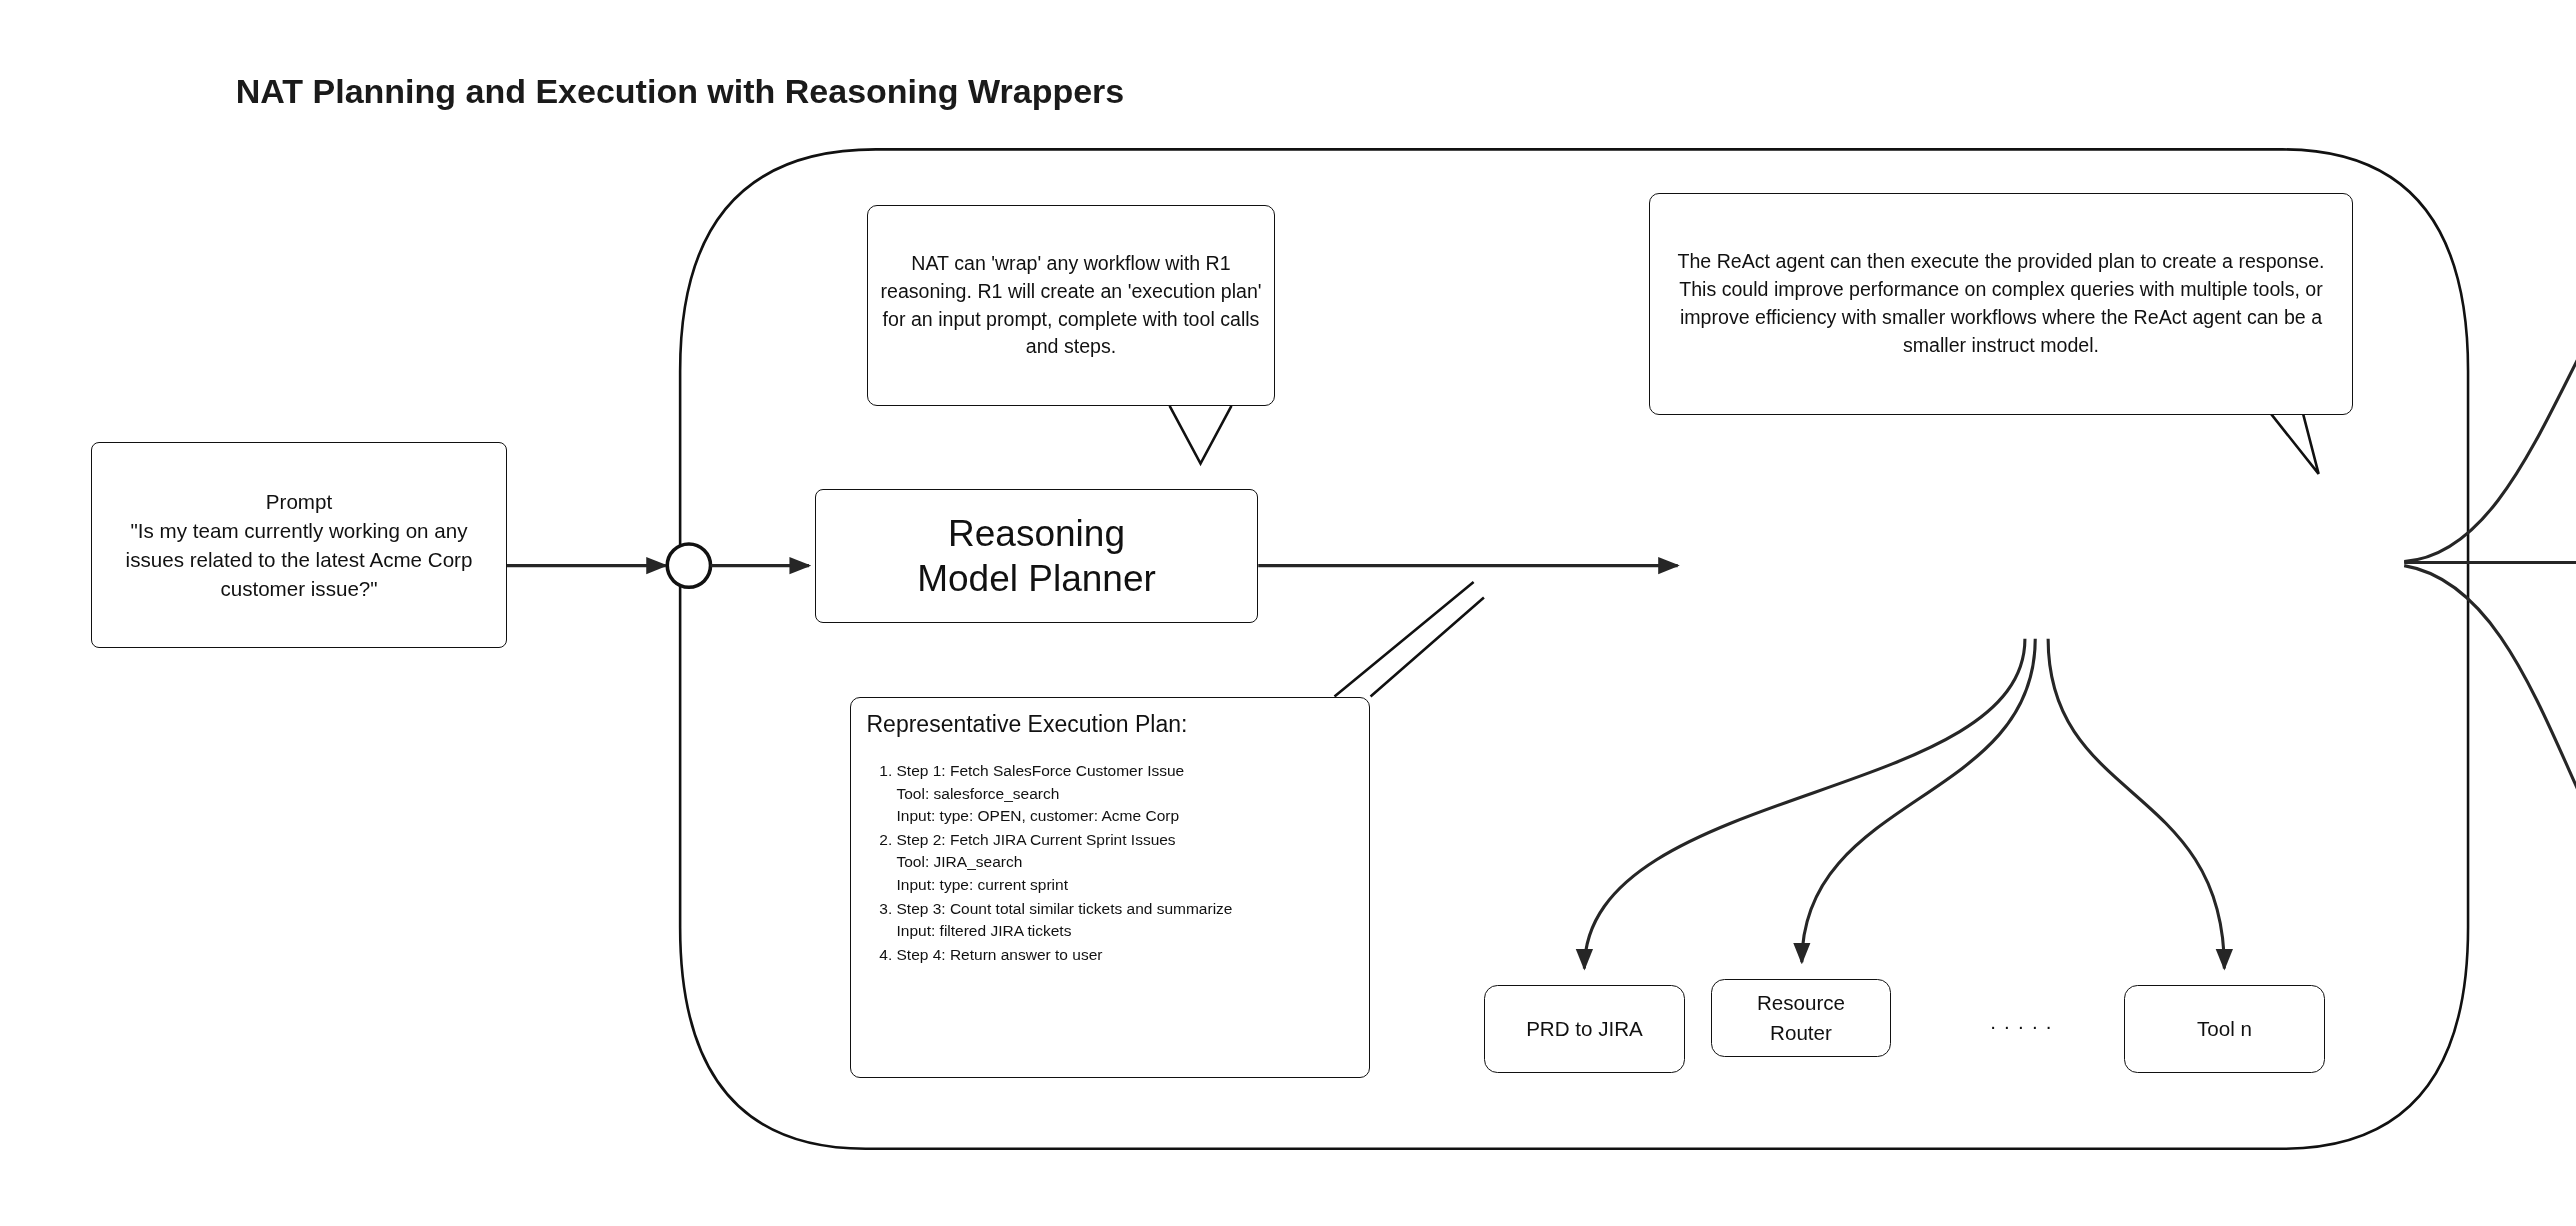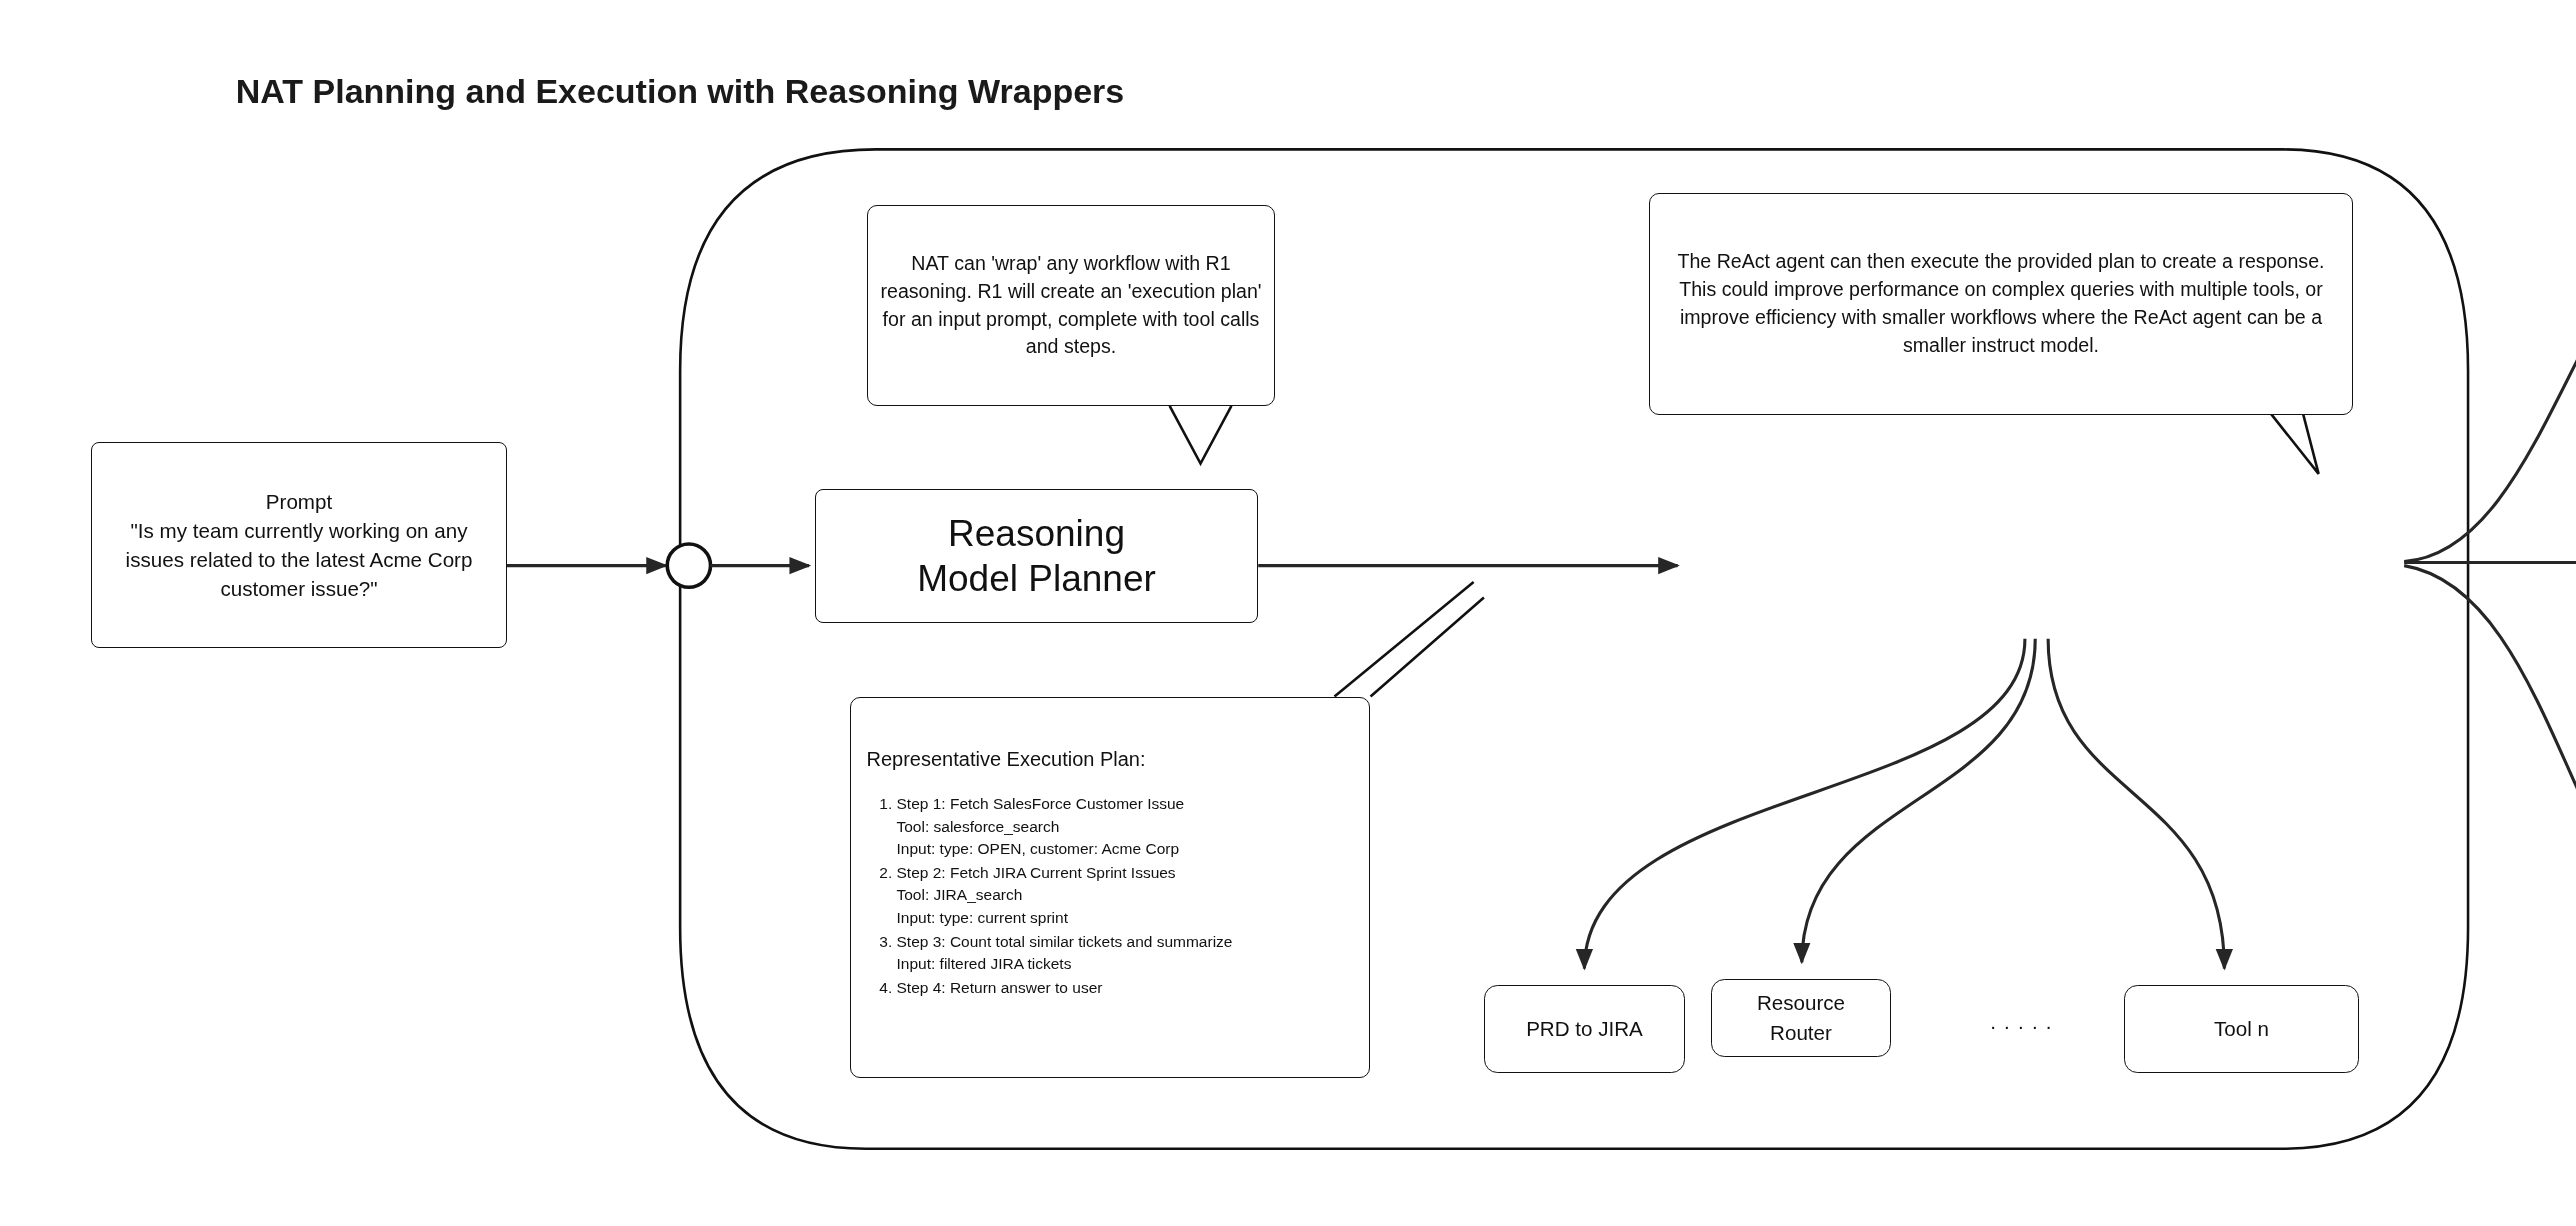--- a/index.html
+++ b/index.html
@@ -28,28 +28,28 @@
 
   #planner-node{left:815px;top:489px;width:443px;height:134px;font-size:37px;line-height:1.22;}
   #instruct-node{left:1684px;top:489px;width:720px;height:149px;font-size:39px;}
 
   #nat-callout{left:867px;top:205px;width:408px;height:201px;font-size:19.6px;line-height:1.42;}
   #react-callout{left:1649px;top:193px;width:704px;height:222px;font-size:19.6px;line-height:1.42;}
 
   #plan-callout{left:850px;top:697px;width:520px;height:381px;font-size:0;
                 align-items:flex-start;justify-content:flex-start;}
   #plan-callout .plan-inner{padding:13.4px 15.5px 5.2px 15.5px;text-align:left;width:100%;box-sizing:border-box;}
-  #plan-title{font-size:20px;margin-bottom:21.6px;margin-top:37px;}
+  #plan-title{font-size:23px;margin-bottom:21.6px;}
   #plan-list{margin:0;padding-left:30px;font-size:15.5px;line-height:1.46;}
   #plan-list > li{margin-bottom:1px;}
   .plan-sub{display:block;}
 
   #tool1{left:1484px;top:985px;width:201px;height:88px;font-size:20.6px;}
   #tool2{left:1711px;top:979px;width:180px;height:78px;font-size:20.6px;line-height:1.45;}
-  #tool3{left:2124px;top:985px;width:235px;height:88px;font-size:20.6px;}
+  #tool3{left:2124px;top:985px;width:201px;height:88px;font-size:20.6px;}
   #dots{position:absolute;left:1953px;top:1010px;width:144px;text-align:center;
         font-size:20.6px;letter-spacing:8.2px;color:#111;}
 </style>
 </head>
 <body>
 
 <div id="stage">
 
   <svg class="layer" viewBox="0 0 6721 2380" preserveAspectRatio="none">
     <defs>

